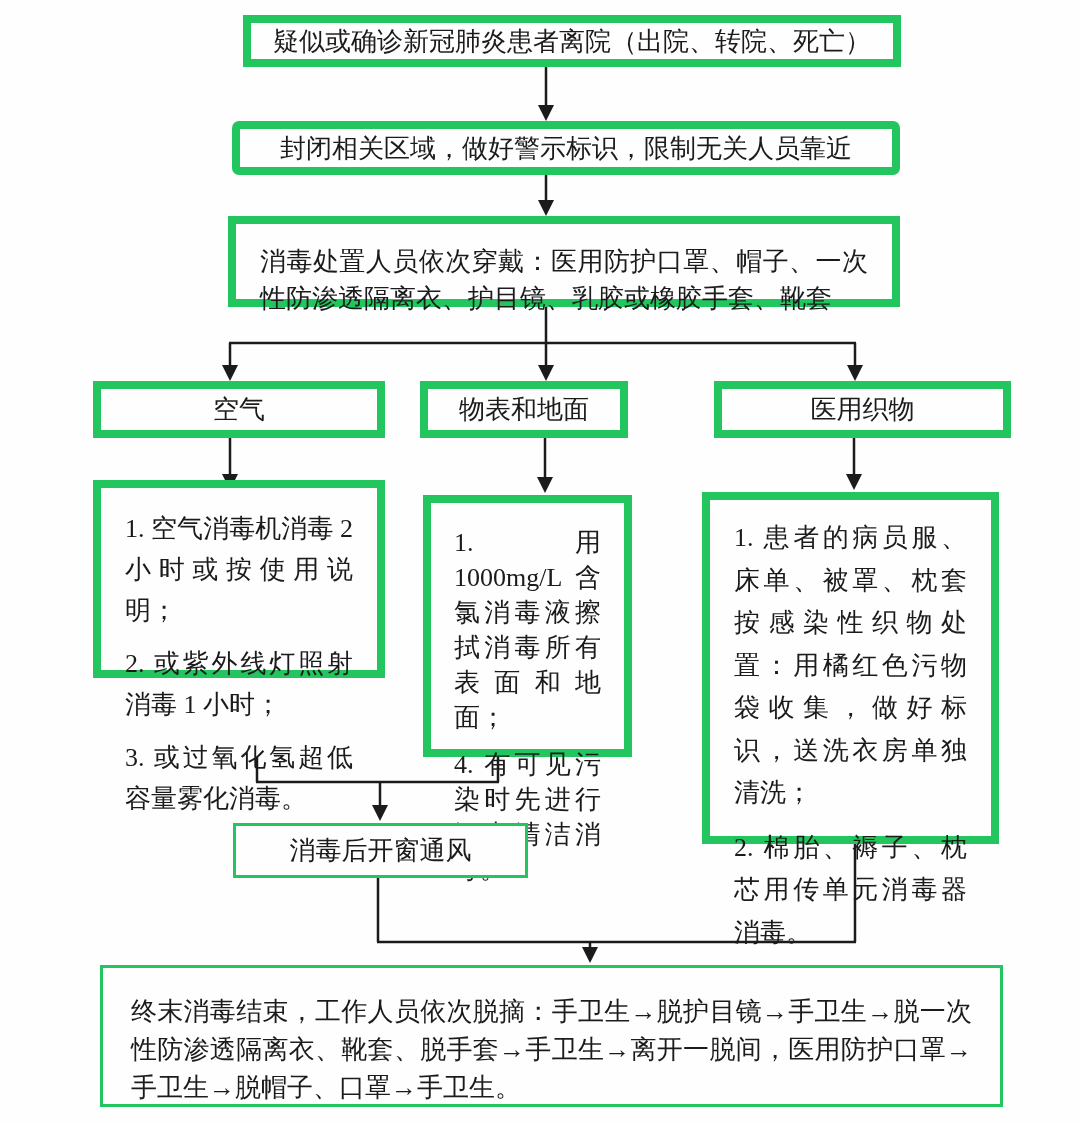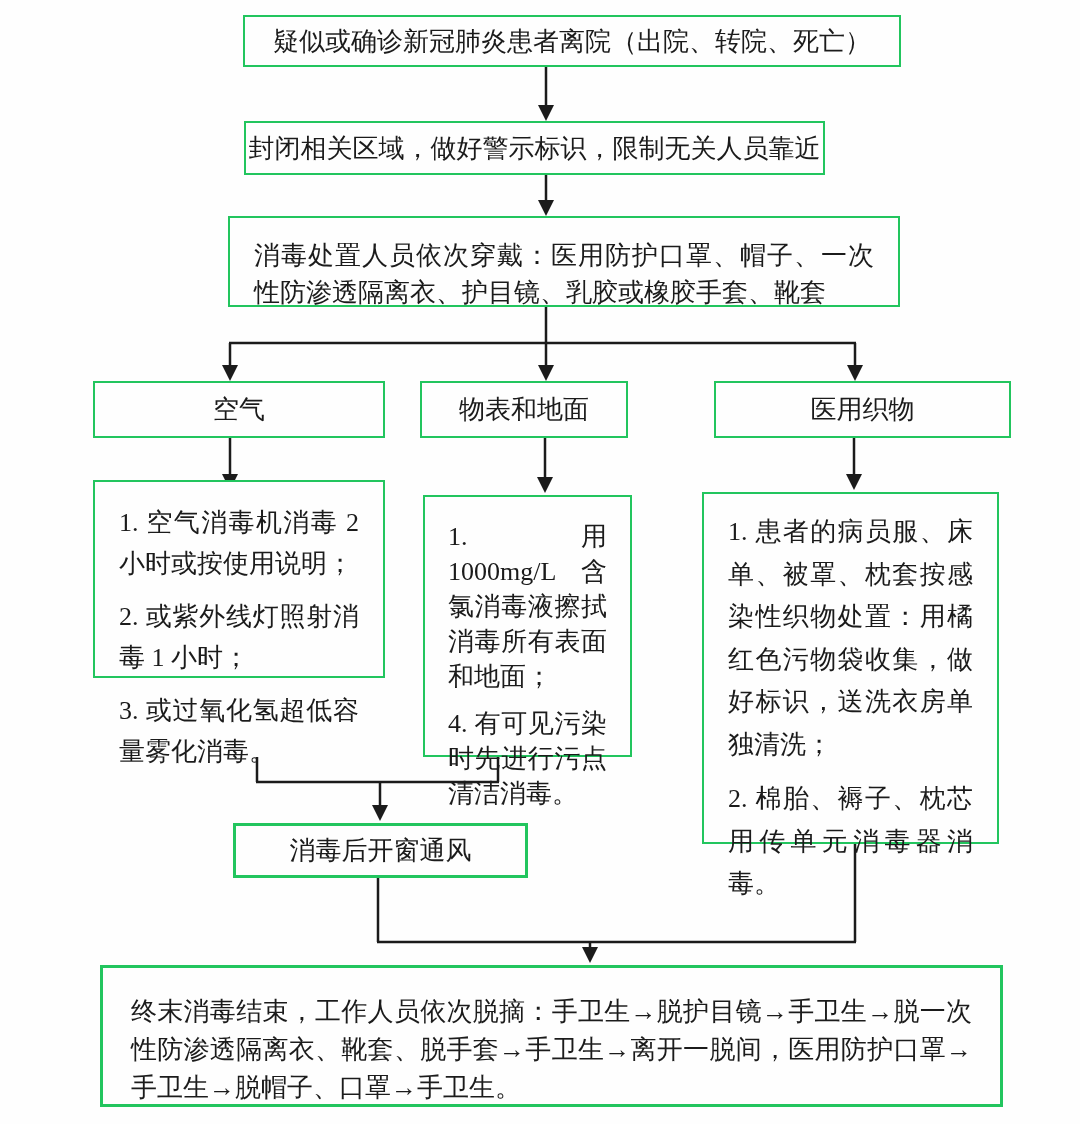--- a/index.html
+++ b/index.html
@@ -6,21 +6,21 @@
   .canvas {
     position:relative; width:1080px; height:1124px; background:#fefefe;
     font-family:"Liberation Serif","DejaVu Serif",serif;
     color:#1b1b1b; overflow:hidden;
   }
   .connectors { position:absolute; left:0; top:0; width:1080px; height:1124px; }
   .connectors line { stroke:#1b1b1b; stroke-width:2.5; }
   .connectors polygon { fill:#1b1b1b; }
   .node {
     position:absolute; box-sizing:border-box; background:#fefefe;
-    border:2px solid #22c55e; font-size:26px;
+    border:8px solid #22c55e; font-size:26px;
   }
   .node--strong { border-width:3px; }
   .node--center { display:flex; align-items:center; justify-content:center; text-align:center; }
   .node p { margin:12px; text-align:justify; text-align-last:left; }
   .ppe   { padding:7px 12px; line-height:37px; }
   .d-air { padding:8px 12px; line-height:41px; }
   .d-surf{ padding:10px 11px; line-height:35px; }
   .d-tex { padding:5px 12px; line-height:42.5px; }
   .final { padding:13px 16px; line-height:38px; }
 </style>
@@ -79,21 +79,21 @@
       <line x1="377" y1="942" x2="856" y2="942"></line>
       <line x1="590" y1="942" x2="590" y2="948"></line>
       <polygon points="582,947 598,947 590,963"></polygon>
     </g>
   </svg>
 
   <div class="node node--center" style="left:243px; top:15px; width:658px; height:52px;">
     <span>疑似或确诊新冠肺炎患者离院（出院、转院、死亡）</span>
   </div>
 
-  <div class="node node--center" style="left:244px; top:121px; width:581px; height:54px;">
+  <div class="node node--center" style="left:232px; top:121px; width:668px; height:54px;border-radius:7px;">
     <span>封闭相关区域，做好警示标识，限制无关人员靠近</span>
   </div>
 
   <div class="node ppe" style="left:228px; top:216px; width:672px; height:91px;">
     <p>消毒处置人员依次穿戴：医用防护口罩、帽子、一次性防渗透隔离衣、护目镜、乳胶或橡胶手套、靴套</p>
   </div>
 
   <div class="node node--center" style="left:93px; top:381px; width:292px; height:57px;">
     <span>空气</span>
   </div>

